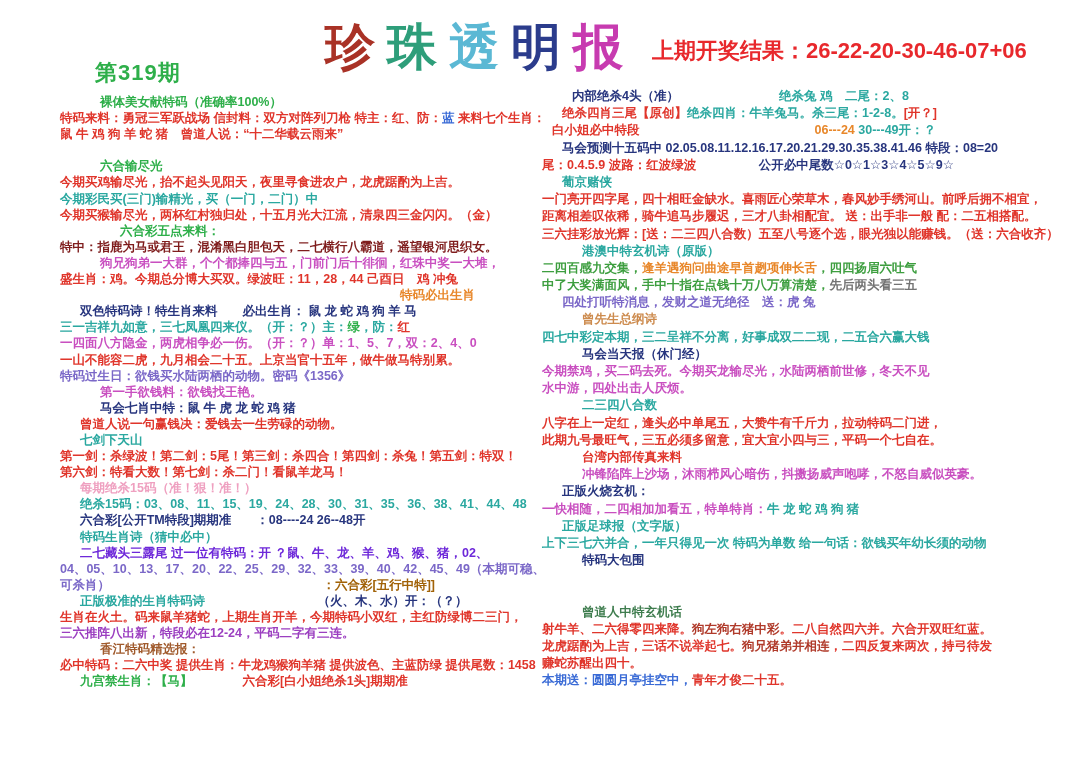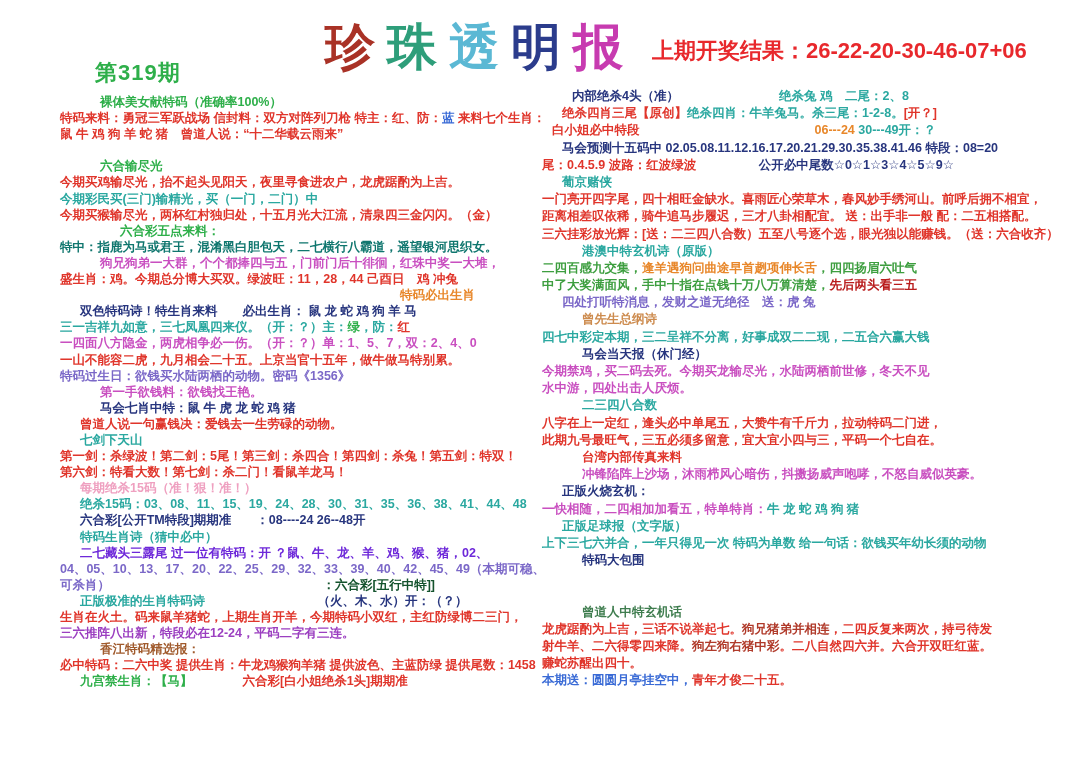--- a/index.html
+++ b/index.html
@@ -43,79 +43,79 @@
   <div class="col col-left">
       <div class="line" style="padding-left: 40px;"><span style="color: rgb(46, 175, 74);">裸体美女献特码（准确率100%）</span></div>
       <div class="line"><span style="color: rgb(224, 53, 43);">特码来料：勇冠三军跃战场 信封料：双方对阵列刀枪 特主：红、防：</span><span style="color: rgb(58, 107, 214);">蓝</span><span style="color: rgb(224, 53, 43);"> 来料七个生肖：</span></div>
       <div class="line"><span style="color: rgb(224, 53, 43);">鼠 牛 鸡 狗 羊 蛇 猪　曾道人说：“十二华载云雨来”</span></div>
       <div class="line">&nbsp;</div>
       <div class="line" style="padding-left: 40px;"><span style="color: rgb(46, 175, 74);">六合输尽光</span></div>
       <div class="line"><span style="color: rgb(224, 53, 43);">今期买鸡输尽光，抬不起头见阳天，夜里寻食进农户，龙虎踞酌为上吉。</span></div>
       <div class="line"><span style="color: rgb(42, 168, 160);">今期彩民买(三门)输精光，买（一门，二门）中</span></div>
       <div class="line"><span style="color: rgb(224, 53, 43);">今期买猴输尽光，两杯红村独归处，十五月光大江流，清泉四三金闪闪。（金）</span></div>
       <div class="line" style="padding-left: 60px;"><span style="color: rgb(46, 175, 74);">六合彩五点来料：</span></div>
-      <div class="line"><span style="color: #0f766e;">特中：指鹿为马或君王，混淆黑白胆包天，二七横行八霸道，遥望银河思织女。</span></div>
+      <div class="line"><span style="color: #7f1d1d;">特中：指鹿为马或君王，混淆黑白胆包天，二七横行八霸道，遥望银河思织女。</span></div>
       <div class="line" style="padding-left: 40px;"><span style="color: rgb(201, 79, 192);">狗兄狗弟一大群，个个都捧四与五，门前门后十徘徊，红珠中奖一大堆，</span></div>
       <div class="line"><span style="color: rgb(224, 53, 43);">盛生肖：鸡。今期总分博大买双。绿波旺：11，28，44 己酉日　鸡 冲兔</span></div>
       <div class="line" style="padding-left: 340px;"><span style="color: rgb(232, 135, 42);">特码必出生肖</span></div>
       <div class="line" style="padding-left: 20px;"><span style="color: rgb(39, 53, 126);">双色特码诗！特生肖来料　　必出生肖： 鼠 龙 蛇 鸡 狗 羊 马</span></div>
       <div class="line"><span style="color: rgb(42, 168, 160);">三一吉祥九如意，三七凤凰四来仪。（开：？）主：</span><span style="color: rgb(46, 175, 74);">绿</span><span style="color: rgb(42, 168, 160);">，防：</span><span style="color: rgb(224, 53, 43);">红</span></div>
       <div class="line"><span style="color: rgb(201, 79, 192);">一四面八方隐金，两虎相争必一伤。（开：？）单：1、5、7，双：2、4、0</span></div>
       <div class="line"><span style="color: rgb(224, 53, 43);">一山不能容二虎，九月相会二十五。上京当官十五年，做牛做马特别累。</span></div>
       <div class="line"><span style="color: rgb(123, 104, 200);">特码过生日：欲钱买水陆两栖的动物。密码《1356》</span></div>
       <div class="line" style="padding-left: 40px;"><span style="color: rgb(201, 79, 192);">第一手欲钱料：欲钱找王艳。</span></div>
       <div class="line" style="padding-left: 40px;"><span style="color: rgb(39, 53, 126);">马会七肖中特：鼠 牛 虎 龙 蛇 鸡 猪</span></div>
       <div class="line" style="padding-left: 20px;"><span style="color: rgb(224, 53, 43);">曾道人说一句赢钱决：爱钱去一生劳碌的动物。</span></div>
       <div class="line" style="padding-left: 20px;"><span style="color: rgb(42, 168, 160);">七剑下天山</span></div>
       <div class="line"><span style="color: rgb(224, 53, 43);">第一剑：杀绿波！第二剑：5尾！第三剑：杀四合！第四剑：杀兔！第五剑：特双！</span></div>
       <div class="line"><span style="color: rgb(224, 53, 43);">第六剑：特看大数！第七剑：杀二门！看鼠羊龙马！</span></div>
       <div class="line" style="padding-left: 20px;"><span style="color: rgb(239, 160, 192);">每期绝杀15码（准！狠！准！）</span></div>
       <div class="line" style="padding-left: 20px;"><span style="color: rgb(42, 168, 160);">绝杀15码：03、08、11、15、19、24、28、30、31、35、36、38、41、44、48</span></div>
       <div class="line" style="padding-left: 20px;"><span style="color: rgb(39, 53, 126);">六合彩[公开TM特段]期期准　　：08----24 26--48开</span></div>
       <div class="line" style="padding-left: 20px;"><span style="color: rgb(42, 168, 160);">特码生肖诗（猜中必中）</span></div>
       <div class="line" style="padding-left: 20px;"><span style="color: #6d28d9;">二七藏头三露尾 过一位有特码：开 ？鼠、牛、龙、羊、鸡、猴、猪，02、</span></div>
       <div class="line"><span style="color: rgb(123, 104, 200);">04、05、10、13、17、20、22、25、29、32、33、39、40、42、45、49（本期可稳、</span></div>
-      <div class="line"><span style="color: rgb(123, 104, 200);">可杀肖）</span><span style="color: #14532d;">　　　　　　　　　　　　　　　　　：六合彩[五行中特]]</span></div>
+      <div class="line"><span style="color: rgb(123, 104, 200);">可杀肖）</span><span style="color: #a16207;">　　　　　　　　　　　　　　　　　：六合彩[五行中特]]</span></div>
       <div class="line" style="padding-left: 20px;"><span style="color: rgb(42, 168, 160);">正版极准的生肖特码诗</span><span style="color: rgb(39, 53, 126);">　　　　　　　　　（火、木、水）开：（？）</span></div>
       <div class="line"><span style="color: rgb(224, 53, 43);">生肖在火土。码来鼠羊猪蛇，上期生肖开羊，今期特码小双红，主红防绿博二三门，</span></div>
       <div class="line"><span style="color: rgb(155, 63, 192);">三六推阵八出新，特段必在12-24，平码二字有三连。</span></div>
       <div class="line" style="padding-left: 40px;"><span style="color: rgb(160, 90, 44);">香江特码精选报：</span></div>
       <div class="line"><span style="color: rgb(224, 53, 43);">必中特码：二六中奖 提供生肖：牛龙鸡猴狗羊猪 提供波色、主蓝防绿 提供尾数：1458</span></div>
       <div class="line" style="padding-left: 20px;"><span style="color: rgb(46, 175, 74);">九宫禁生肖：【马】</span><span style="color: rgb(224, 53, 43);">　　　　六合彩[白小姐绝杀1头]期期准</span></div>
     </div>
   <div class="col col-right">
       <div class="line" style="padding-left: 30px;"><span style="color: rgb(39, 53, 126);">内部绝杀4头（准）</span><span style="color: rgb(42, 168, 160);">　　　　　　　　绝杀兔 鸡　二尾：2、8</span></div>
       <div class="line" style="padding-left: 20px;"><span style="color: rgb(224, 53, 43);">绝杀四肖三尾【原创】</span><span style="color: rgb(42, 168, 160);">绝杀四肖：牛羊兔马。杀三尾：1-2-8。</span><span style="color: rgb(224, 53, 43);">[开？]</span></div>
       <div class="line" style="padding-left: 10px;"><span style="color: rgb(224, 53, 43);">白小姐必中特段</span><span style="color: rgb(232, 135, 42);">　　　　　　　　　　　　　　06---24 </span><span style="color: rgb(42, 168, 160);">30---49开：？</span></div>
       <div class="line" style="padding-left: 20px;"><span style="color: rgb(39, 53, 126);">马会预测十五码中 02.05.08.11.12.16.17.20.21.29.30.35.38.41.46 特段：08=20</span></div>
       <div class="line"><span style="color: rgb(224, 53, 43);">尾：0.4.5.9 波路：红波绿波</span><span style="color: rgb(39, 53, 126);">　　　　　公开必中尾数☆0☆1☆3☆4☆5☆9☆</span></div>
       <div class="line" style="padding-left: 20px;"><span style="color: rgb(42, 168, 160);">葡京赌侠</span></div>
       <div class="line"><span style="color: rgb(224, 53, 43);">一门亮开四字尾，四十相旺金缺水。喜雨匠心荣草木，春风妙手绣河山。前呼后拥不相宜，</span></div>
       <div class="line"><span style="color: rgb(224, 53, 43);">距离相差叹依稀，骑牛追马步履迟，三才八卦相配宜。 送：出手非一般 配：二五相搭配。</span></div>
       <div class="line"><span style="color: rgb(224, 53, 43);">三六挂彩放光辉：[送：二三四八合数）五至八号逐个选，眼光独以能赚钱。（送：六合收齐）</span></div>
       <div class="line" style="padding-left: 40px;"><span style="color: rgb(42, 168, 160);">港澳中特玄机诗（原版）</span></div>
       <div class="line"><span style="color: rgb(61, 158, 63);">二四百感九交集，</span><span style="color: rgb(232, 135, 42);">逢羊遇狗问曲途早首趔项伸长舌</span><span style="color: rgb(61, 158, 63);">，四四扬眉六吐气</span></div>
-      <div class="line"><span style="color: rgb(61, 158, 63);">中了大奖满面风，手中十指在点钱十万八万算清楚，</span><span style="color: #b91c1c;">先后两头看三五</span></div>
+      <div class="line"><span style="color: rgb(61, 158, 63);">中了大奖满面风，手中十指在点钱十万八万算清楚，</span><span style="color: #737373;">先后两头看三五</span></div>
       <div class="line" style="padding-left: 20px;"><span style="color: rgb(123, 104, 200);">四处打听特消息，发财之道无绝径　送：虎 兔</span></div>
       <div class="line" style="padding-left: 40px;"><span style="color: rgb(205, 139, 78);">曾先生总纲诗</span></div>
       <div class="line"><span style="color: rgb(42, 168, 160);">四七中彩定本期，三二呈祥不分离，好事成双二二现，二五合六赢大钱</span></div>
       <div class="line" style="padding-left: 40px;"><span style="color: rgb(39, 53, 126);">马会当天报（休门经）</span></div>
       <div class="line"><span style="color: rgb(201, 79, 192);">今期禁鸡，买二码去死。今期买龙输尽光，水陆两栖前世修，冬天不见</span></div>
       <div class="line"><span style="color: rgb(201, 79, 192);">水中游，四处出击人厌烦。</span></div>
       <div class="line" style="padding-left: 40px;"><span style="color: rgb(42, 168, 160);">二三四八合数</span></div>
       <div class="line"><span style="color: rgb(224, 53, 43);">八字在上一定红，逢头必中单尾五，大赞牛有千斤力，拉动特码二门进，</span></div>
       <div class="line"><span style="color: rgb(224, 53, 43);">此期九号最旺气，三五必须多留意，宜大宜小四与三，平码一个七自在。</span></div>
       <div class="line" style="padding-left: 40px;"><span style="color: rgb(224, 53, 43);">台湾内部传真来料</span></div>
       <div class="line" style="padding-left: 40px;"><span style="color: rgb(201, 79, 192);">冲锋陷阵上沙场，沐雨栉风心暗伤，抖擞扬威声咆哮，不怒自威似英豪。</span></div>
       <div class="line" style="padding-left: 20px;"><span style="color: rgb(39, 53, 126);">正版火烧玄机：</span></div>
       <div class="line"><span style="color: rgb(201, 79, 192);">一快相随，二四相加加看五，特单特肖：</span><span style="color: rgb(42, 168, 160);">牛 龙 蛇 鸡 狗 猪</span></div>
       <div class="line" style="padding-left: 20px;"><span style="color: rgb(42, 168, 160);">正版足球报（文字版）</span></div>
       <div class="line"><span style="color: rgb(42, 168, 160);">上下三七六并合，一年只得见一次 特码为单数 给一句话：欲钱买年幼长须的动物</span></div>
       <div class="line" style="padding-left: 40px;"><span style="color: rgb(39, 53, 126);">特码大包围</span></div>
       <div class="line">&nbsp;</div>
       <div class="line">&nbsp;</div>
       <div class="line" style="padding-left: 40px;"><span style="color: rgb(63, 125, 79);">曾道人中特玄机话</span></div>
+      <div class="line"><span style="color: rgb(224, 53, 43);">射牛羊、二六得零四来降。</span><span style="color: rgb(176, 58, 42);">狗左狗右猪中彩</span><span style="color: rgb(224, 53, 43);">。二八自然四六并。六合开双旺红蓝。</span></div>
       <div class="line"><span style="color: rgb(224, 53, 43);">龙虎踞酌为上吉，三话不说举起七。</span><span style="color: rgb(176, 58, 42);">狗兄猪弟并相连</span><span style="color: rgb(224, 53, 43);">，二四反复来两次，持弓待发</span></div>
-      <div class="line"><span style="color: rgb(224, 53, 43);">射牛羊、二六得零四来降。</span><span style="color: rgb(176, 58, 42);">狗左狗右猪中彩</span><span style="color: rgb(224, 53, 43);">。二八自然四六并。六合开双旺红蓝。</span></div>
       <div class="line"><span style="color: rgb(224, 53, 43);">赚蛇苏醒出四十。</span></div>
       <div class="line"><span style="color: rgb(58, 107, 214);">本期送：圆圆月亭挂空中，</span><span style="color: rgb(224, 53, 43);">青年才俊二十五。</span></div>
     </div>
 </div>
 
 </body></html>

